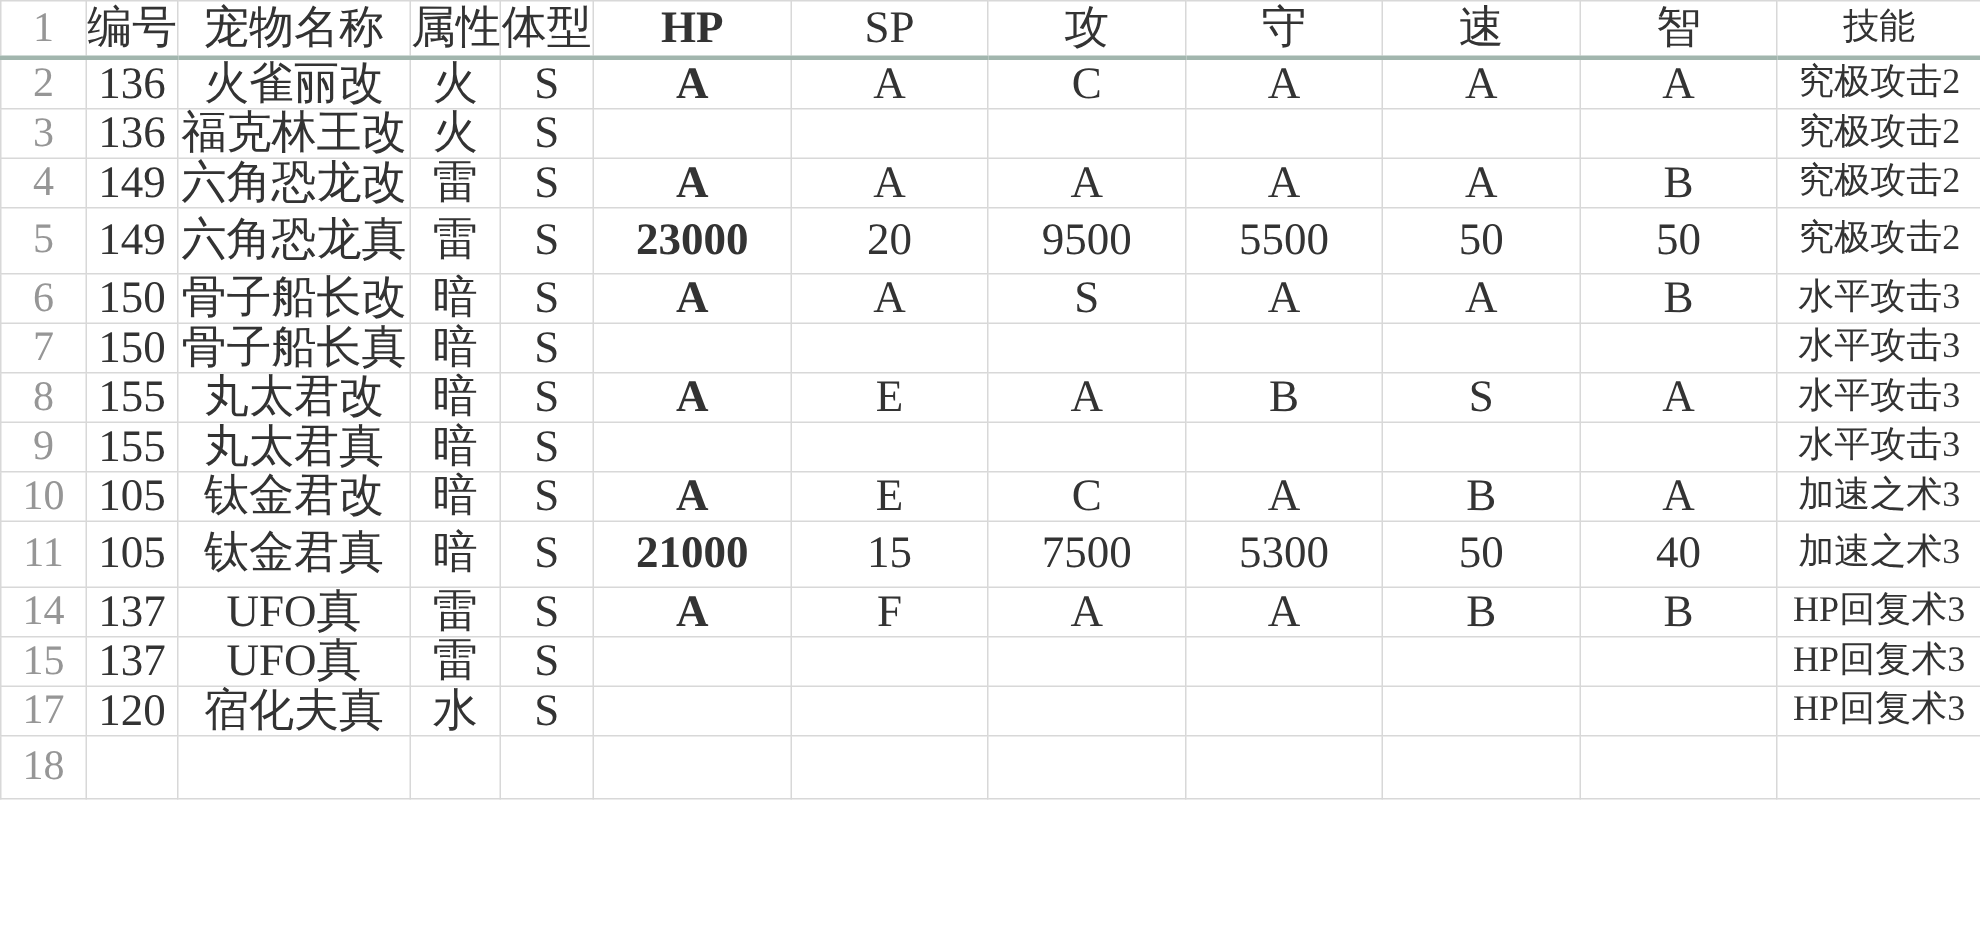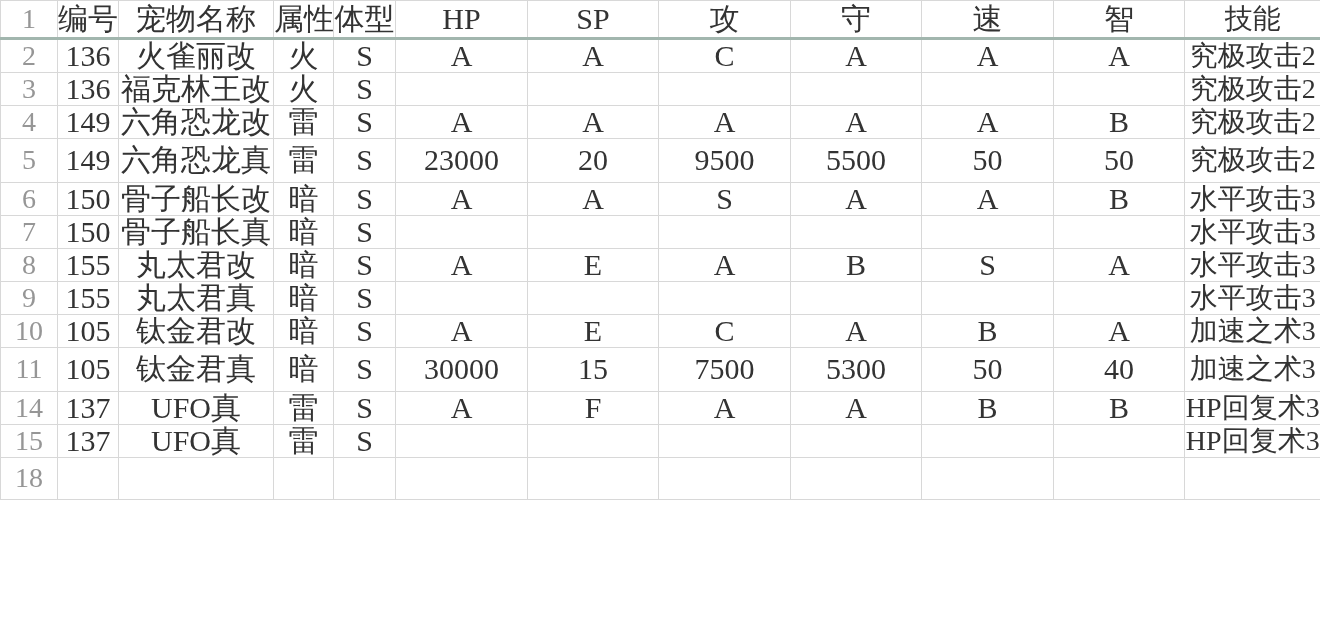--- a/index.html
+++ b/index.html
@@ -24,32 +24,32 @@
     vertical-align: middle;
     font-size: 30px;
     color: #333333;
     padding: 0;
     overflow: hidden;
     white-space: nowrap;
     line-height: 1.05;
   }
   table.sheet td:last-child {
     border-right: none;
-    font-size: 28px;
+    font-size: 24px;
   }
   table.sheet td.rownum {
     color: #969696;
     font-size: 28px;
   }
   tr.grid-row { height: 33px; }
   tr.tall-row { height: 44px; }
   tr.header-row { height: 38px; }
   tr.header-row td { border-bottom: 3px solid #a2b6ae; }
   tr.last-row { height: 42px; }
-  td.freeze-left { border-left: 3px solid #a2b6ae; }
+  td.freeze-left { border-left: 3px solid #a2b6ae; font-weight: bold; }
 </style>
 </head>
 <body>
 
 <table class="sheet">
   <colgroup>
     <col style="width:57px">
       <col style="width:61px">
       <col style="width:155px">
     <col style="width:60px">
@@ -202,21 +202,21 @@
         <td>B</td>
         <td>A</td>
         <td>加速之术3</td>
       </tr>
       <tr class="grid-row tall-row">
         <td class="rownum">11</td>
         <td>105</td>
         <td>钛金君真</td>
         <td>暗</td>
         <td>S</td>
-        <td class="freeze-left">30000</td>
+        <td class="freeze-left">21000</td>
         <td>15</td>
         <td>7500</td>
         <td>5300</td>
         <td>50</td>
         <td>40</td>
         <td>加速之术3</td>
       </tr>
       <tr class="grid-row">
         <td class="rownum">14</td>
         <td>137</td>
@@ -238,20 +238,34 @@
         <td>雷</td>
         <td>S</td>
         <td class="freeze-left"></td>
         <td></td>
         <td></td>
         <td></td>
         <td></td>
         <td></td>
         <td>HP回复术3</td>
       </tr>
+      <tr class="grid-row">
+        <td class="rownum">17</td>
+        <td>120</td>
+        <td>宿化夫真</td>
+        <td>水</td>
+        <td>S</td>
+        <td class="freeze-left"></td>
+        <td></td>
+        <td></td>
+        <td></td>
+        <td></td>
+        <td></td>
+        <td>HP回复术3</td>
+      </tr>
       <tr class="grid-row last-row">
         <td class="rownum">18</td>
         <td></td>
         <td></td>
         <td></td>
         <td></td>
         <td class="freeze-left"></td>
         <td></td>
         <td></td>
         <td></td>

